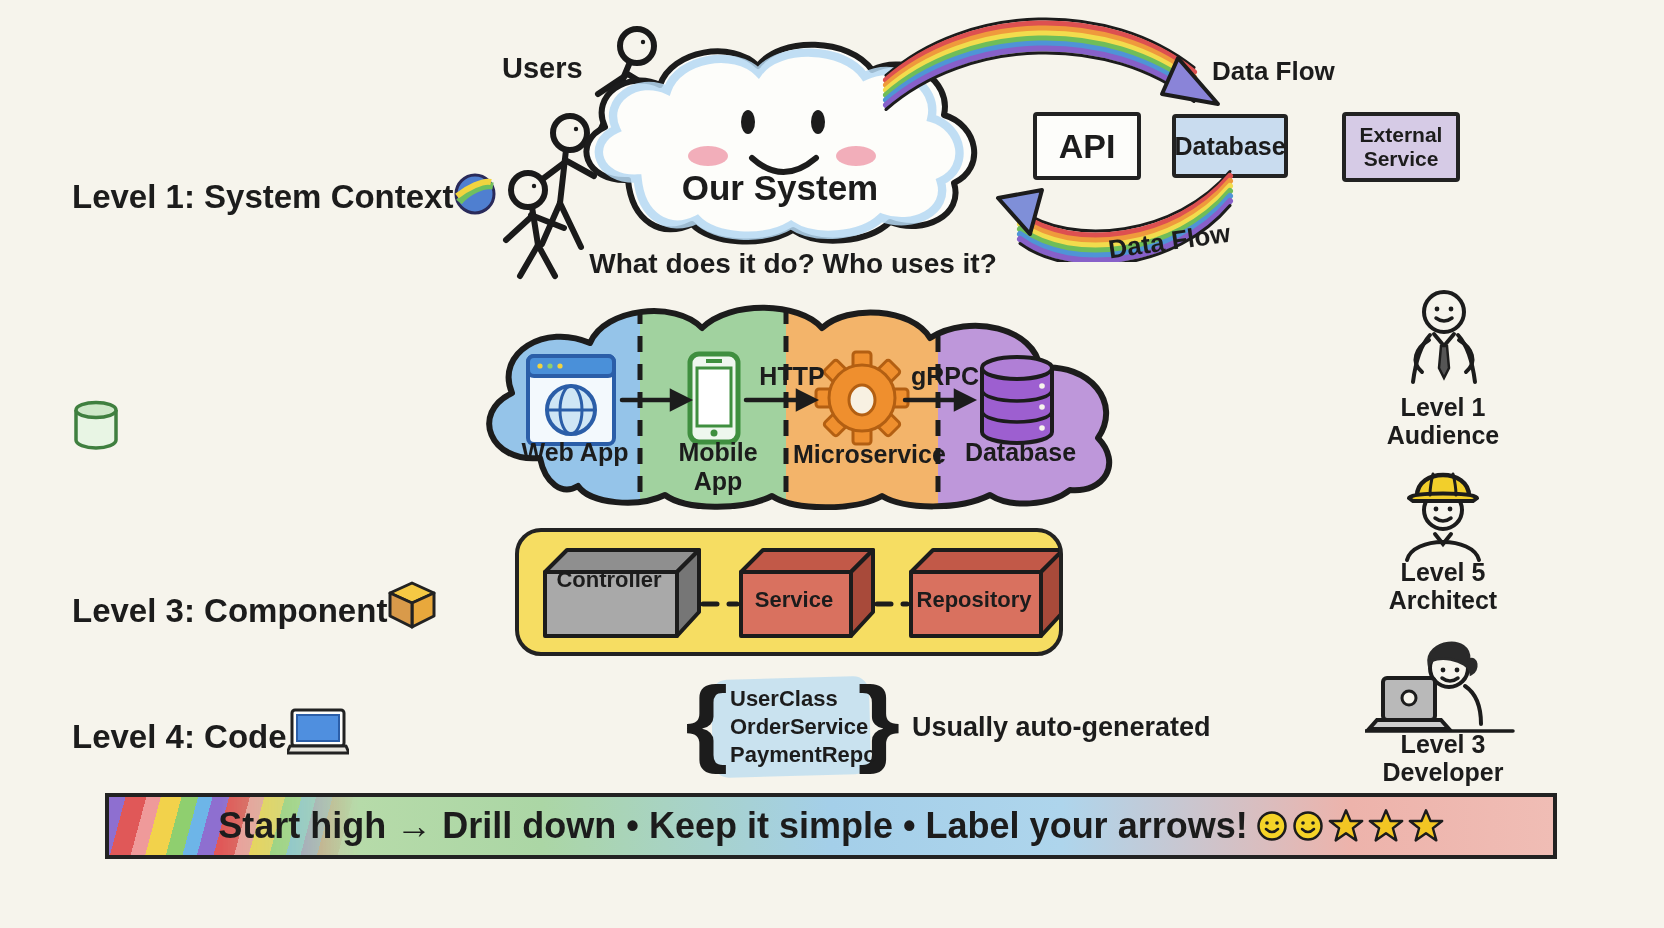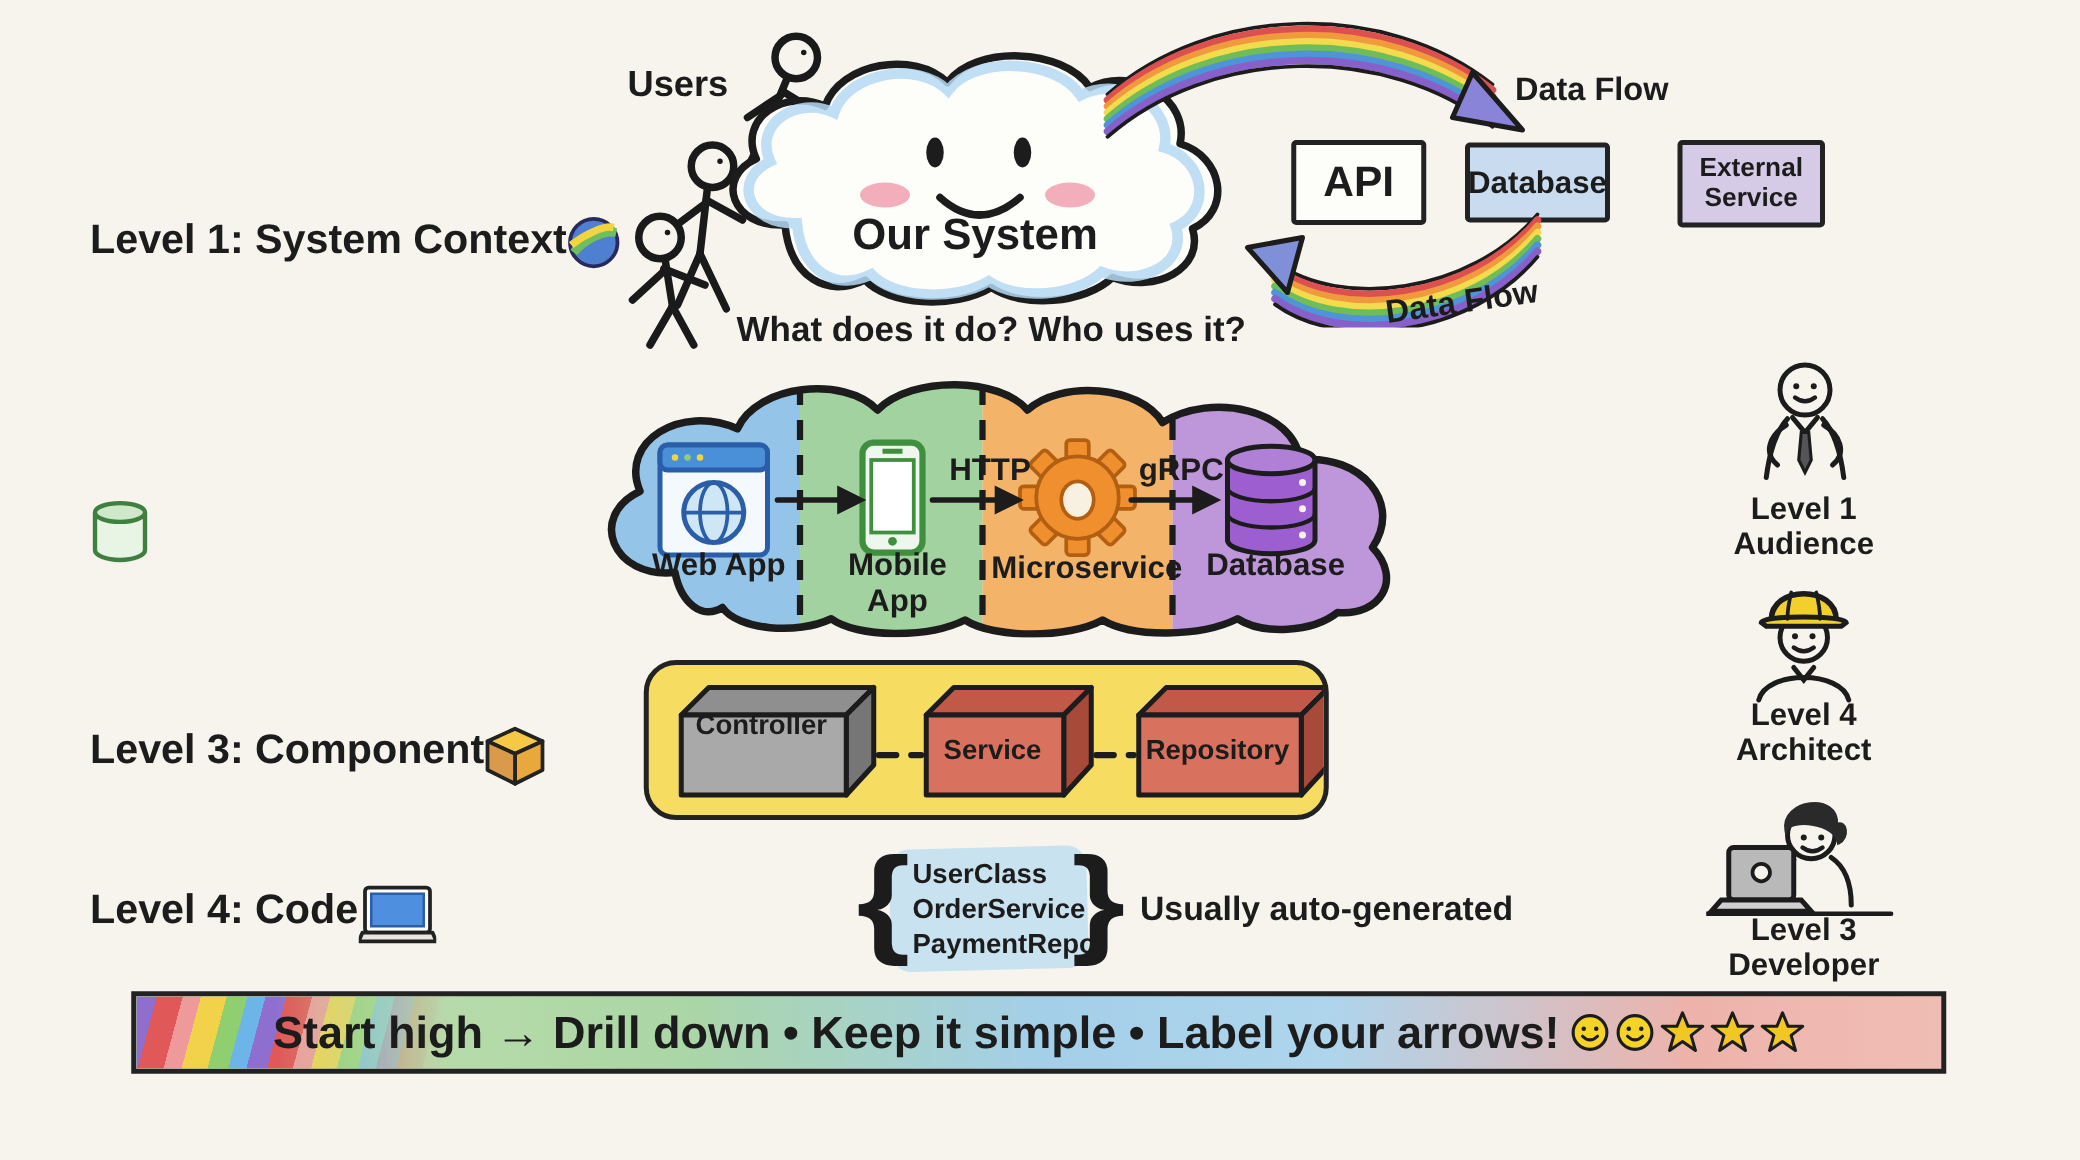--- a/index.html
+++ b/index.html
@@ -1,19 +1,19 @@
 <!DOCTYPE html>
 <html><head>
 <meta charset="utf-8">
 <style>
   html,body{margin:0;padding:0;}
   body{width:1664px;height:928px;background:#f6f4ec;font-family:"Liberation Sans",sans-serif;color:#1c1c1c;overflow:hidden;}
   #canvas{position:relative;width:1664px;height:928px;background:#f6f4ec;}
   .abs{position:absolute;}
-  .row-label{position:absolute;display:flex;align-items:flex-start;font-size:33px;font-weight:bold;white-space:nowrap;}
+  .row-label{position:absolute;display:flex;align-items:flex-end;font-size:33px;font-weight:bold;white-space:nowrap;}
   .txt{position:absolute;font-weight:bold;}
   .ctr{text-align:center;}
   .l1box{position:absolute;border:4px solid #222;border-radius:4px;display:flex;align-items:center;justify-content:center;font-weight:bold;box-sizing:border-box;background:#fdfdfa;}
   .sub-label{position:absolute;font-weight:bold;font-size:25px;text-align:center;}
   .aud{position:absolute;width:150px;text-align:center;font-weight:bold;font-size:25px;line-height:28px;}
   .comp-label{position:absolute;display:flex;align-items:center;justify-content:center;font-weight:bold;font-size:22px;}
   .banner{position:absolute;left:60px;top:793px;width:1452px;height:66px;border:4px solid #222;box-sizing:border-box;
     background:linear-gradient(90deg,#b9dcaa 14%,#abd6a5 30%,#a4cfe9 50%,#aed5ec 66%,#edb3ab 86%,#f0bdb5 100%);
     display:flex;align-items:center;justify-content:center;gap:8px;overflow:hidden;margin-left:45px;}
   .banner-rainbow{position:absolute;left:0;top:0;bottom:0;width:250px;
@@ -256,21 +256,21 @@
       <path d="M40,66 Q48,72 56,66" stroke-width="3.5"></path>
       <path d="M22,44 C22,16 74,16 74,44" fill="#f2cf2b" stroke-width="4.5"></path>
       <path d="M14,46 C14,40 82,40 82,46 L78,49 L18,49 Z" fill="#f2cf2b" stroke-width="4"></path>
       <path d="M38,22 C36,30 35,36 35,43" stroke-width="3"></path>
       <path d="M58,22 C60,30 61,36 61,43" stroke-width="3"></path>
       <path d="M12,108 C18,84 78,84 84,108"></path>
       <path d="M40,82 L48,92 L56,82"></path>
     </svg>
   </div>
   <div class="aud" style="left:1368px;top:558px;">
-    <div>Level 4</div>
+    <div>Level 5</div>
     <div>Architect</div>
   </div>
 
   <div class="abs" style="left:1365px;top:630px;">
     <svg width="150" height="104" viewBox="0 0 150 104" fill="none" stroke="#1c1c1c" stroke-width="4" stroke-linecap="round">
       <circle cx="84" cy="38" r="19" fill="#f6f4ec"></circle>
       <path d="M64,34 C60,10 106,4 104,30 C112,26 114,40 106,44 C104,28 68,24 64,34 Z" fill="#2a2a2a" stroke="#2a2a2a" stroke-width="3"></path>
       <circle cx="78" cy="40" r="2.4" fill="#1c1c1c" stroke="none"></circle>
       <circle cx="92" cy="40" r="2.4" fill="#1c1c1c" stroke="none"></circle>
       <path d="M77,48 Q85,54 93,48" stroke-width="3.5"></path>

